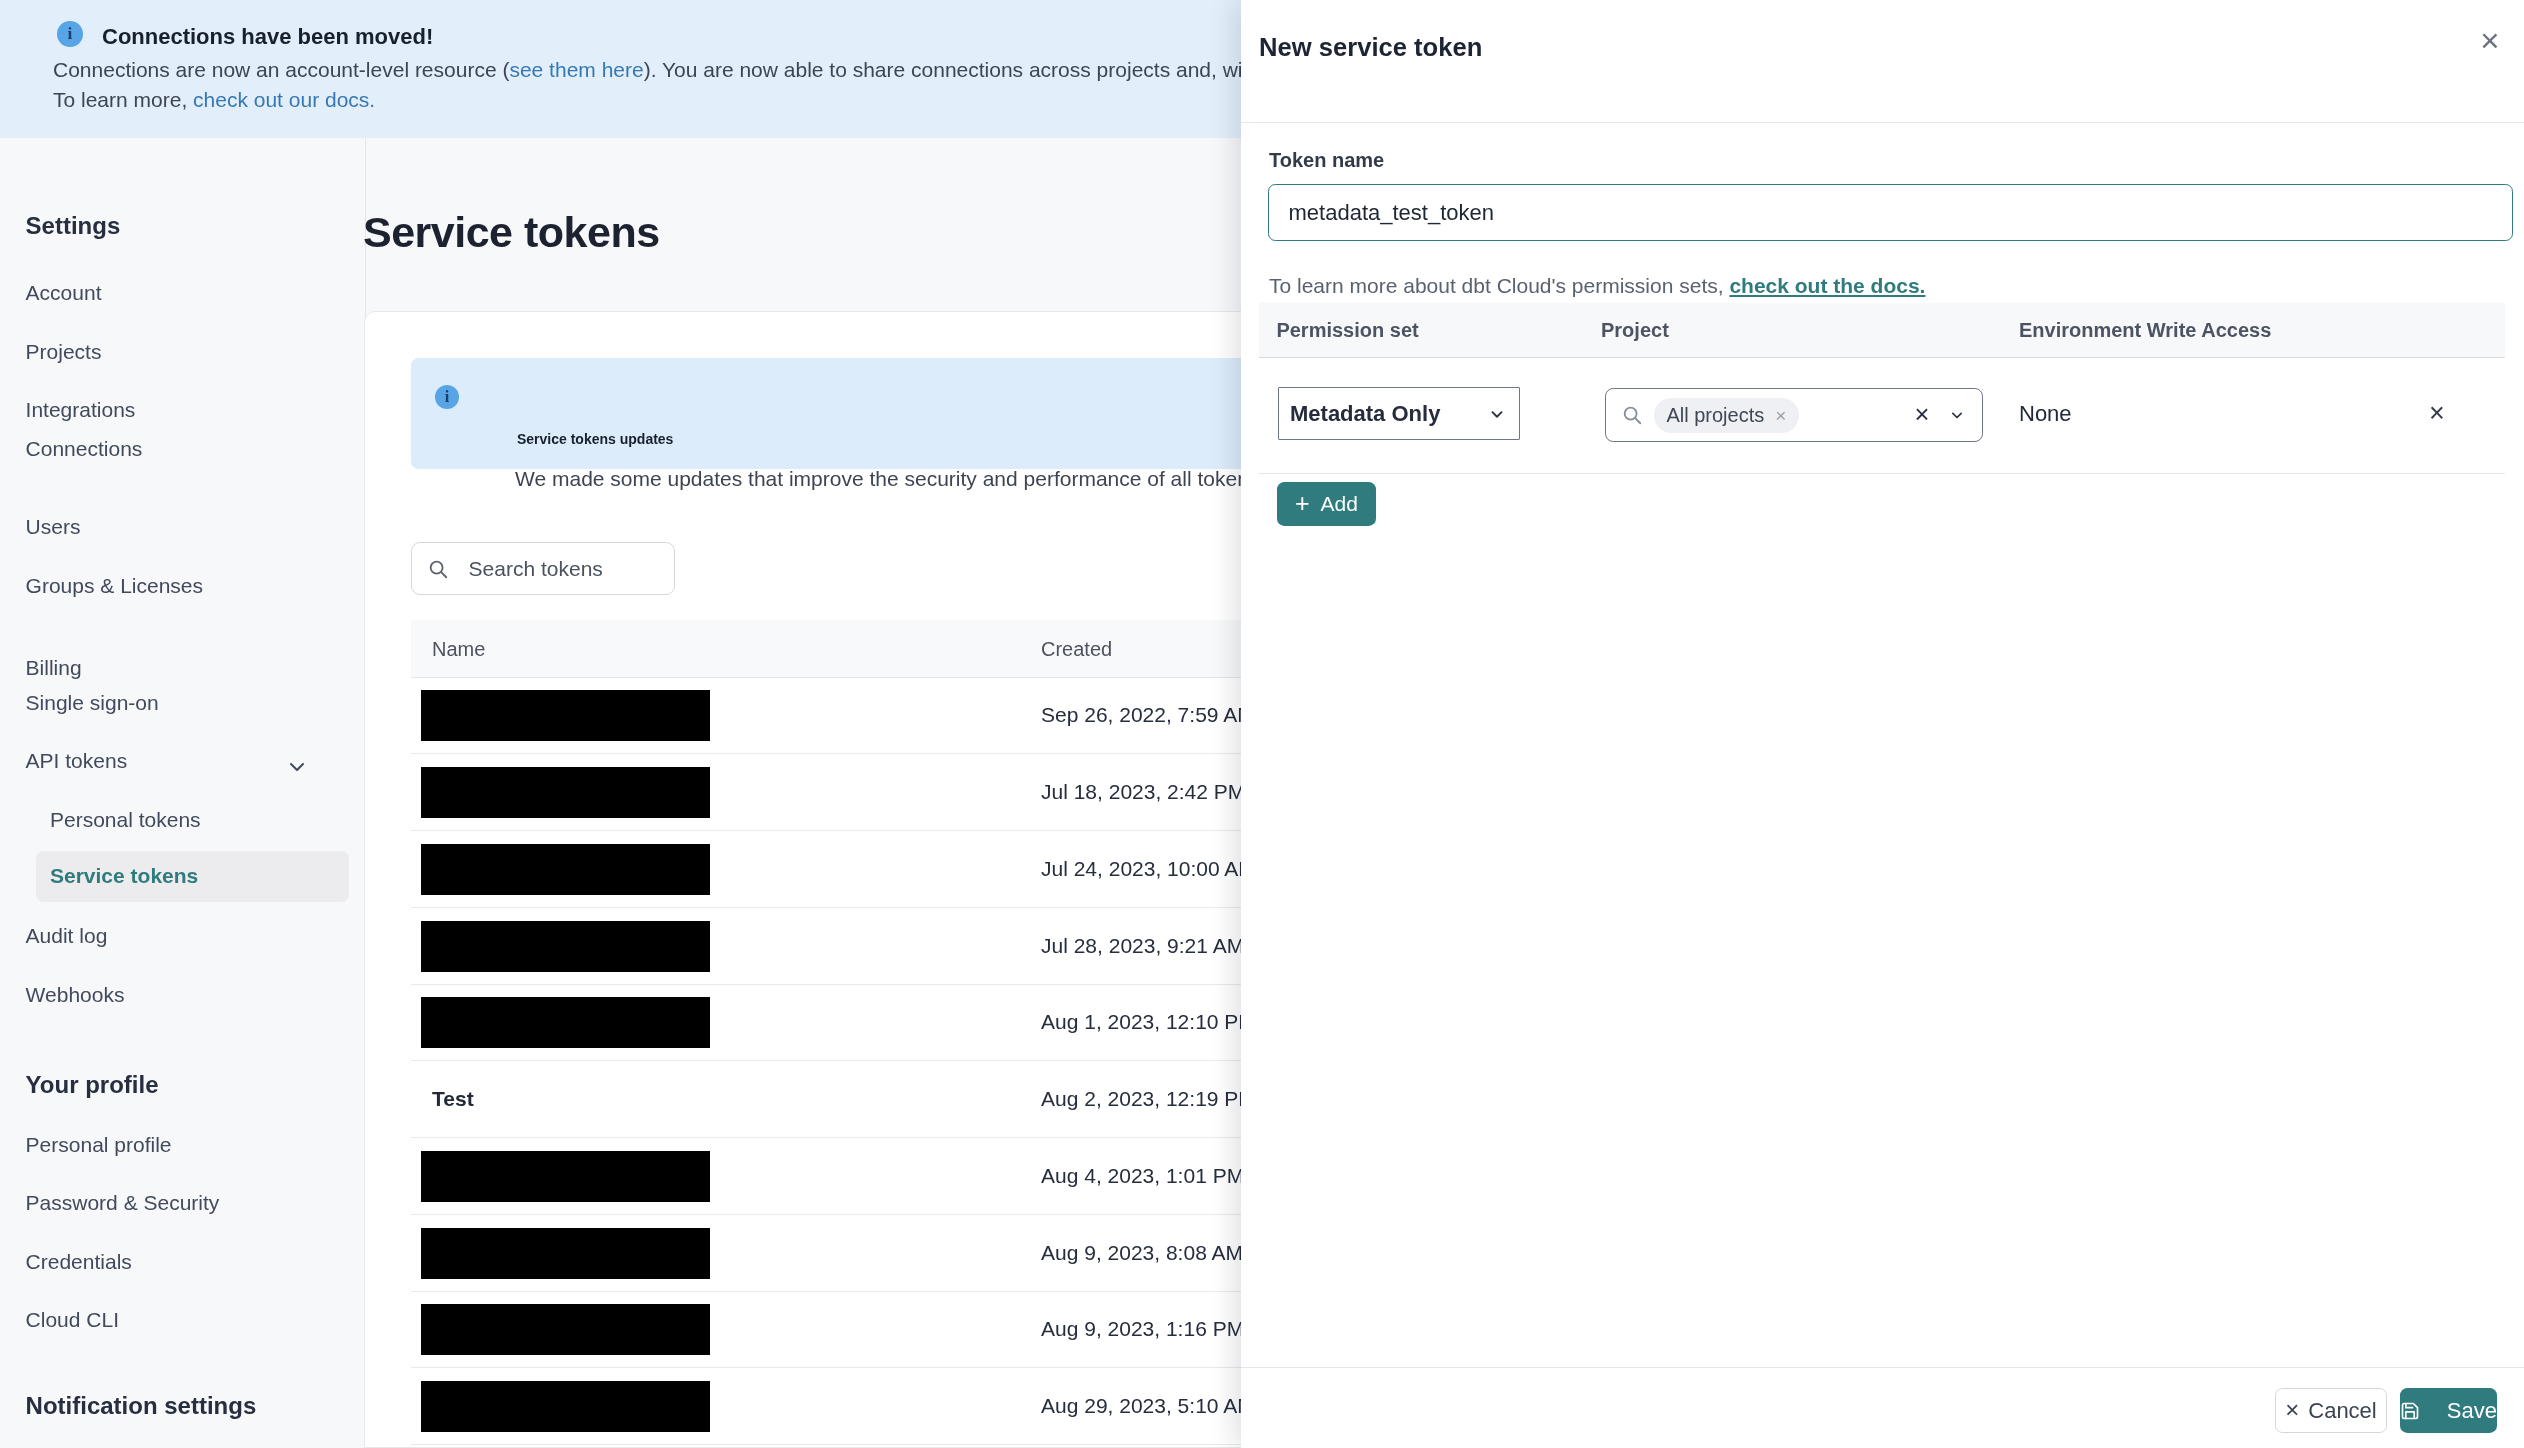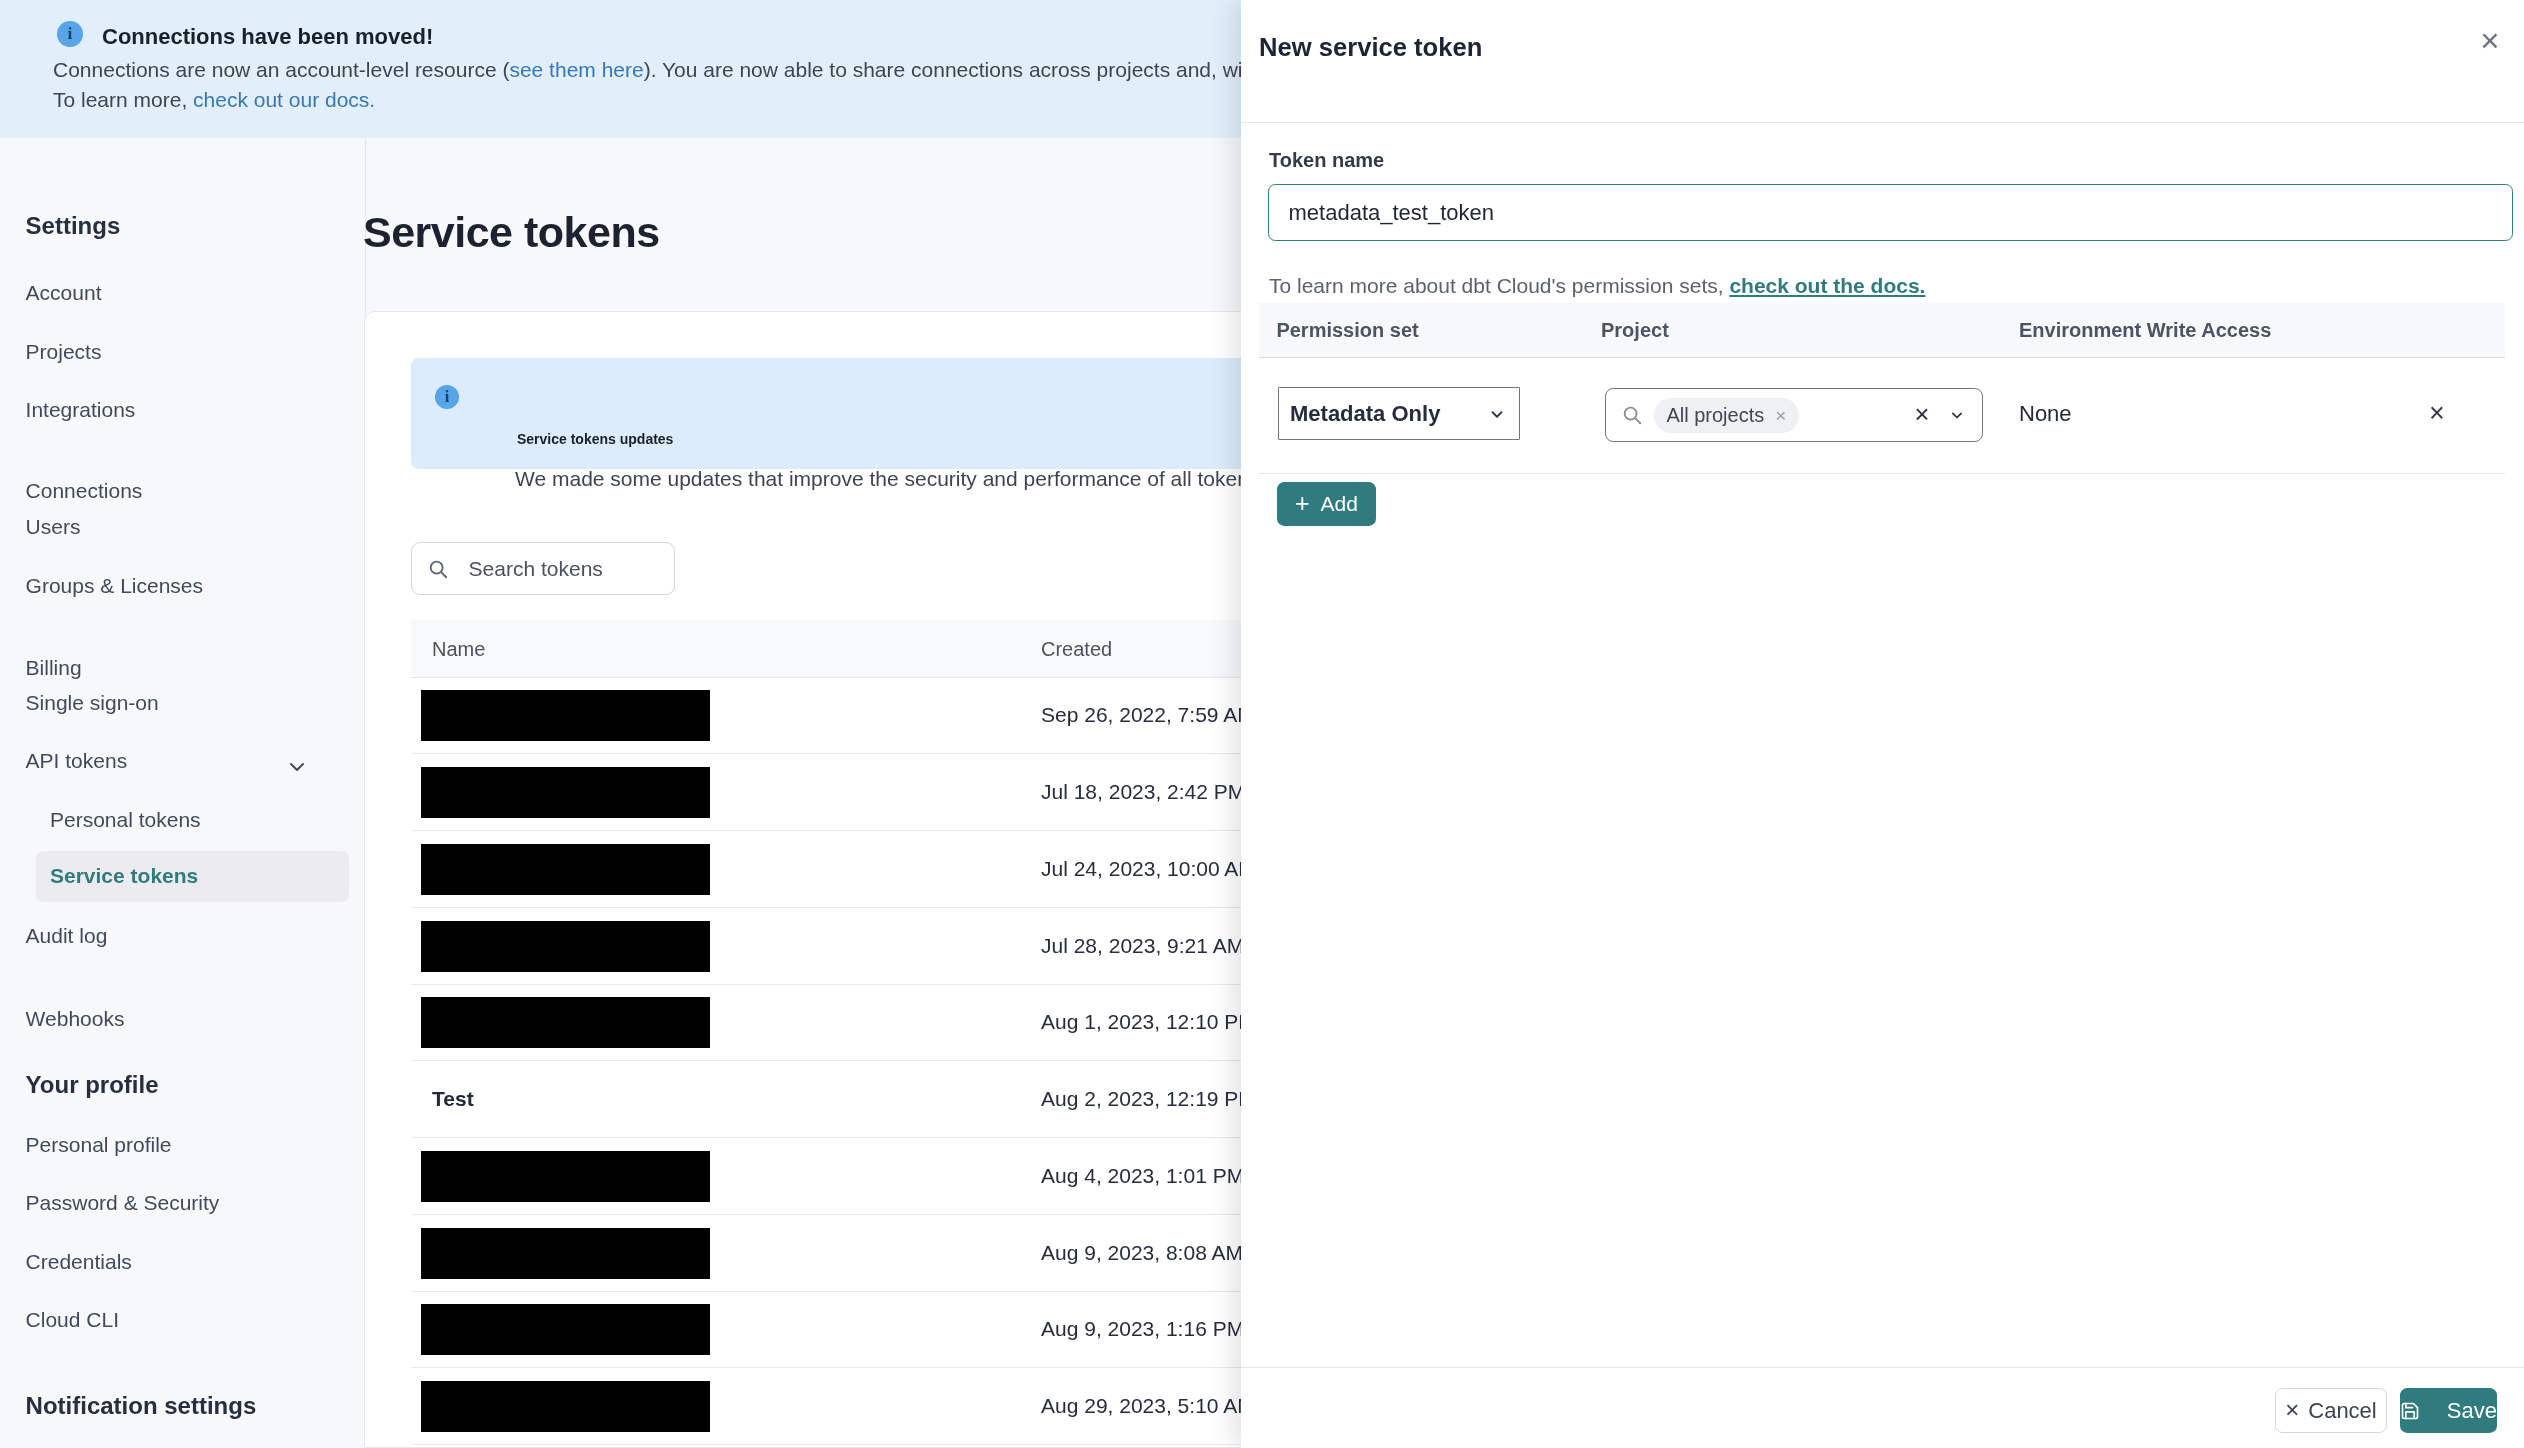--- a/index.html
+++ b/index.html
@@ -102,36 +102,36 @@
     <div class="tb-title">Connections have been moved!</div>
     <div class="tb-line2"><span>Connections are now an account-level resource (</span><span class="blue-link">see them here</span><span>). You are now able to share connections across projects and, within each pr</span></div>
     <div class="tb-line3"><span>To learn more, </span><span class="blue-link">check out our docs.</span></div>
   </div>
 
   <div class="side-divider"></div>
   <div class="nav-heading" style="top:212px;">Settings</div>
   <div class="nav-item" style="top:281px;">Account</div>
   <div class="nav-item" style="top:340px;">Projects</div>
   <div class="nav-item" style="top:398px;">Integrations</div>
-  <div class="nav-item" style="top:479px;text-align:right;">Connections</div>
+  <div class="nav-item" style="top:437px;text-align:right;">Connections</div>
   <div class="nav-item" style="top:515px;">Users</div>
   <div class="nav-item" style="top:574px;">Groups &amp; Licenses</div>
   <div class="nav-item" style="top:632px;margin-top:24px;">Billing</div>
   <div class="nav-item" style="top:691px;">Single sign-on</div>
   <div class="nav-item" style="top:749px;">API tokens</div>
   <span class="nav-chevron">
     <svg width="24" height="24" viewBox="0 0 24 24" fill="none" stroke="#414a5c" stroke-width="2" stroke-linecap="round" stroke-linejoin="round">
         <polyline points="6 9 12 15 18 9"></polyline>
       </svg>
   </span>
   <div class="nav-item nav-sub" style="top:808px;">Personal tokens</div>
   <div class="nav-pill"></div>
   <div class="nav-item nav-sub nav-selected" style="top:864px;">Service tokens</div>
   <div class="nav-item" style="top:924px;">Audit log</div>
-  <div class="nav-item" style="top:983px;margin-top:24px;">Webhooks</div>
+  <div class="nav-item" style="top:983px;">Webhooks</div>
   <div class="nav-heading" style="top:1071px;">Your profile</div>
   <div class="nav-item" style="top:1133px;">Personal profile</div>
   <div class="nav-item" style="top:1191px;">Password &amp; Security</div>
   <div class="nav-item" style="top:1250px;">Credentials</div>
   <div class="nav-item" style="top:1308px;">Cloud CLI</div>
   <div class="nav-heading" style="top:1392px;">Notification settings</div>
 
   <div class="page-title">Service tokens</div>
 
   <div class="card">

